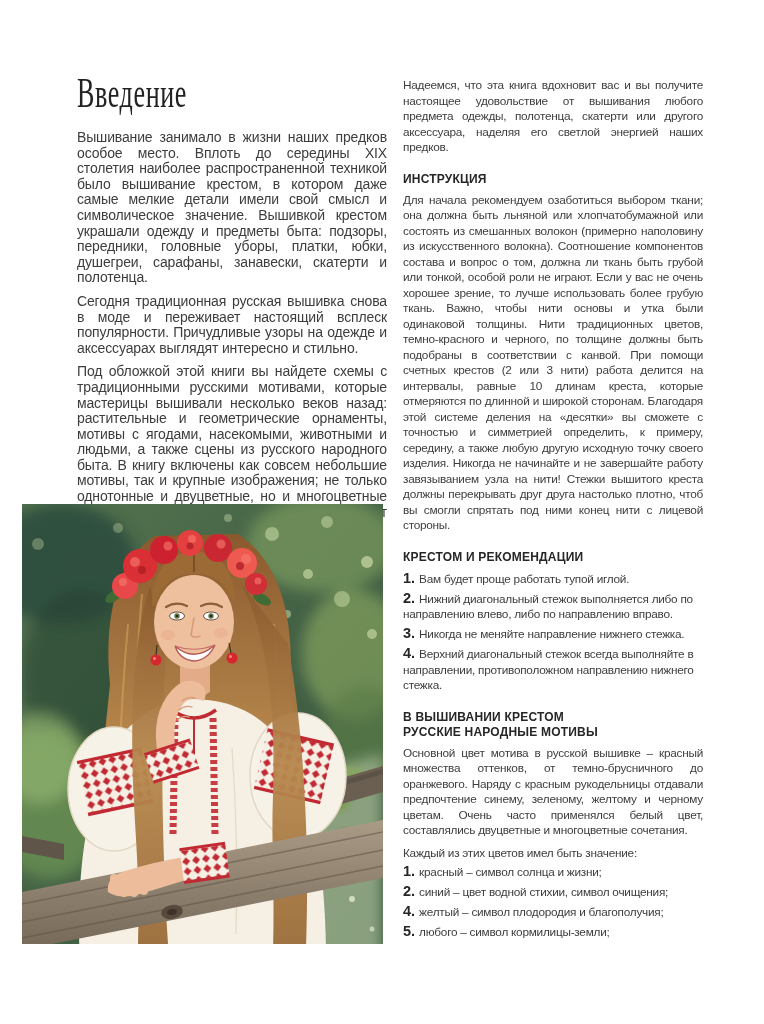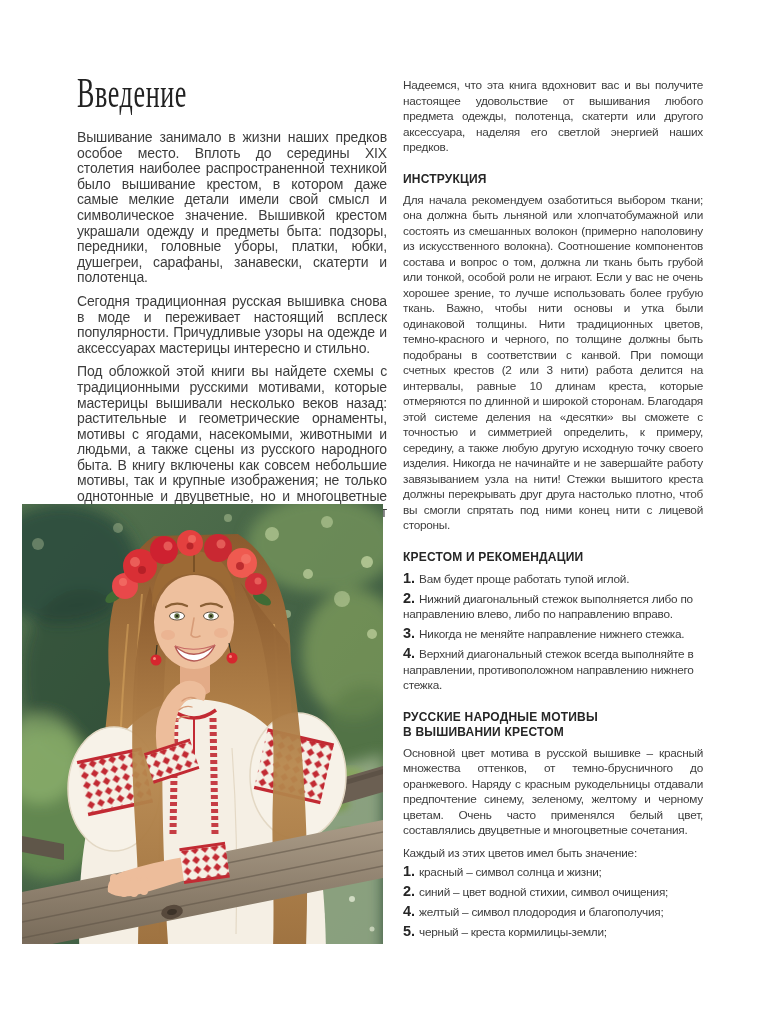--- a/index.html
+++ b/index.html
@@ -75,21 +75,21 @@
 </style>
 </head>
 <body>
 
 <div class="page">
 
   <div class="left-col">
     <div class="intro-heading">Введение</div>
     <div class="body-copy">
       <p>Вышивание занимало в жизни наших предков особое место. Вплоть до середины XIX столетия наиболее распространенной техникой было вышивание крестом, в котором даже самые мелкие детали имели свой смысл и символическое значение. Вышивкой крестом украшали одежду и предметы быта: подзоры, передники, головные уборы, платки, юбки, душегреи, сарафаны, занавески, скатерти и полотенца.</p>
-      <p>Сегодня традиционная русская вышивка снова в моде и переживает настоящий всплеск популярности. Причудливые узоры на одежде и аксессуарах мастерицы интересно и стильно.</p>
+      <p>Сегодня традиционная русская вышивка снова в моде и переживает настоящий всплеск популярности. Причудливые узоры на одежде и аксессуарах выглядят интересно и стильно.</p>
       <p>Под обложкой этой книги вы найдете схемы с традиционными русскими мотивами, которые мастерицы вышивали несколько веков назад: растительные и геометрические орнаменты, мотивы с ягодами, насекомыми, животными и людьми, а также сцены из русского народного быта. В книгу включены как совсем небольшие мотивы, так и крупные изображения; не только однотонные и двуцветные, но и многоцветные схемы, в которых каждый цвет имеет символическое значение.</p>
     </div>
   </div>
 
   <div class="photo" title="Девушка в красном цветочном венке и белой рубахе с красной вышивкой, опирающаяся на деревянную изгородь на фоне зелени">
     <svg width="361" height="458" viewBox="0 0 361 458" xmlns="http://www.w3.org/2000/svg">
       <defs>
         <linearGradient id="bg" x1="0" y1="0" x2="1" y2="1">
           <stop offset="0" stop-color="#55744f"></stop>
           <stop offset="1" stop-color="#33513c"></stop>
@@ -309,28 +309,28 @@
       <div class="list">
         <div class="list-item"><span class="item-num">1.</span><span>Вам будет проще работать тупой иглой.</span></div>
         <div class="list-item"><span class="item-num">2.</span><span>Нижний диагональный стежок выполняется либо по направлению влево, либо по направлению вправо.</span></div>
         <div class="list-item"><span class="item-num">3.</span><span>Никогда не меняйте направление нижнего стежка.</span></div>
         <div class="list-item"><span class="item-num">4.</span><span>Верхний диагональный стежок всегда выполняйте в направлении, противоположном направлению нижнего стежка.</span></div>
       </div>
     </div>
 
     <div>
       <div class="section-heading">
+        <div>В ВЫШИВАНИИ КРЕСТОМ</div>
         <div>РУССКИЕ НАРОДНЫЕ МОТИВЫ</div>
-        <div>В ВЫШИВАНИИ КРЕСТОМ</div>
       </div>
       <p>Основной цвет мотива в русской вышивке – красный множества оттенков, от темно-брусничного до оранжевого. Наряду с красным рукодельницы отдавали предпочтение синему, зеленому, желтому и черному цветам. Очень часто применялся белый цвет, составлялись двуцветные и многоцветные сочетания.</p>
       <p class="lead-in">Каждый из этих цветов имел быть значение:</p>
       <div class="list">
         <div class="list-item"><span class="item-num">1.</span><span>красный – символ солнца и жизни;</span></div>
         <div class="list-item"><span class="item-num">2.</span><span>синий – цвет водной стихии, символ очищения;</span></div>
         <div class="list-item"><span class="item-num">4.</span><span>желтый – символ плодородия и благополучия;</span></div>
-        <div class="list-item"><span class="item-num">5.</span><span>черный – креста кормилицы-земли;</span></div>
+        <div class="list-item"><span class="item-num">5.</span><span>любого – символ кормилицы-земли;</span></div>
         <div class="list-item"><span class="item-num">6.</span><span>белый – олицетворение чистоты и непорочности.</span></div>
       </div>
     </div>
 
   </div>
 </div>
 
 </body></html>

